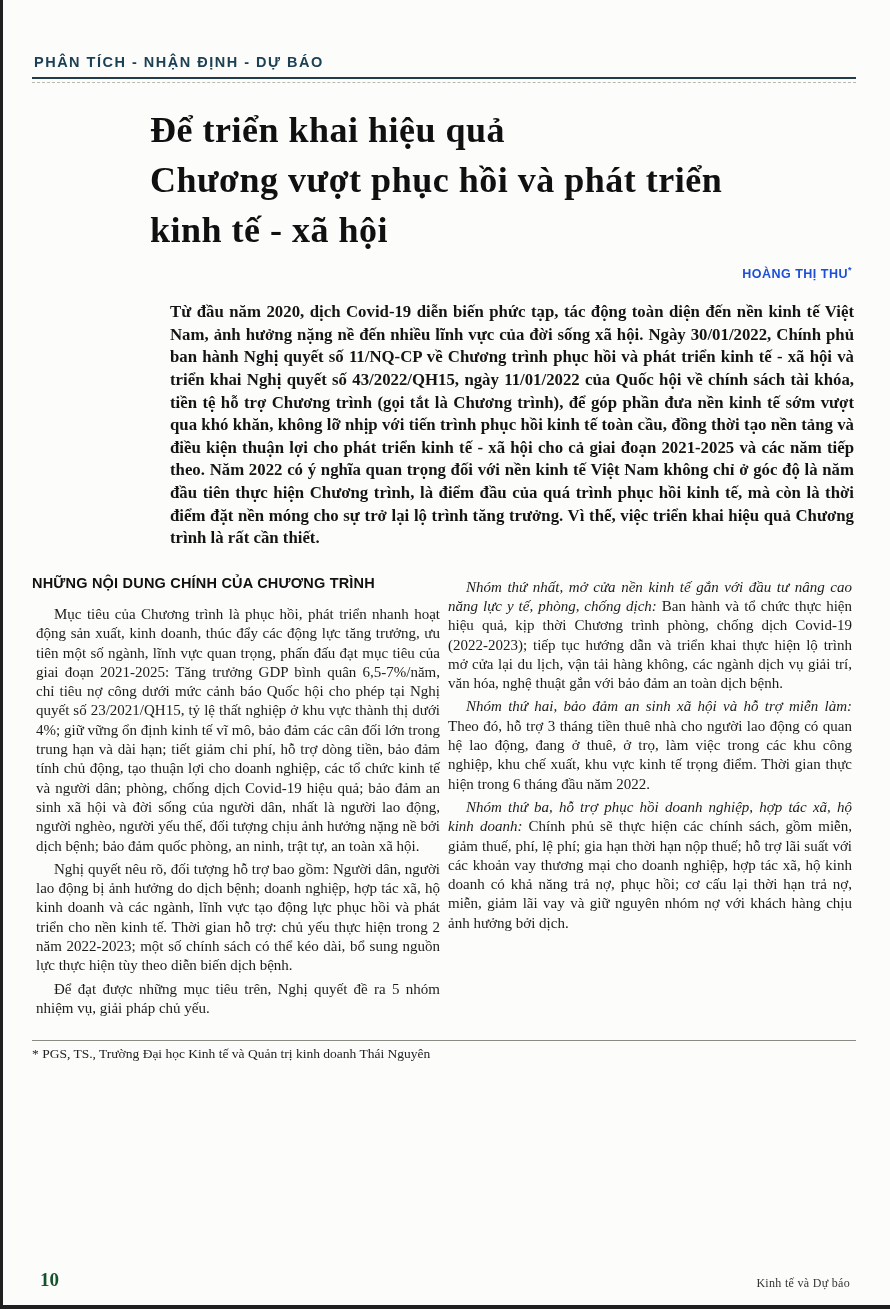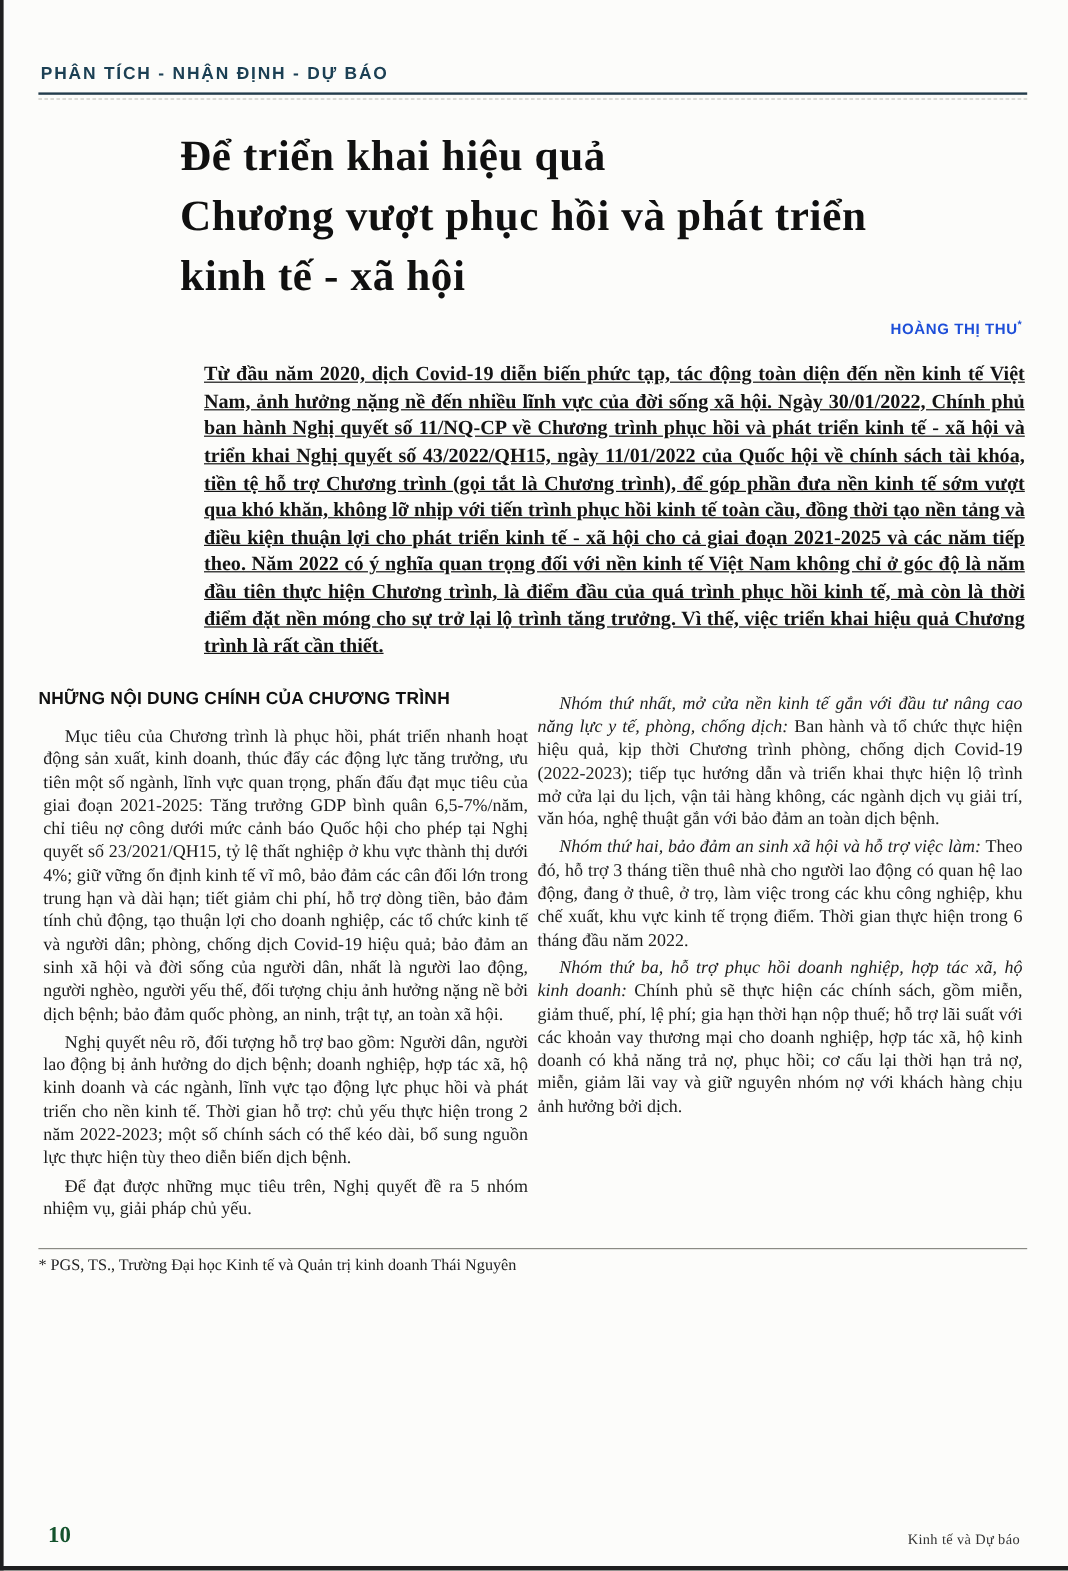--- a/index.html
+++ b/index.html
@@ -55,21 +55,20 @@
   }
   .byline sup { font-size: 9px; }
 
   .abstract {
     margin: 20px 2px 0 138px;
     font-weight: bold;
     font-size: 16.8px;
     line-height: 22.6px;
     text-align: justify;
     color: #141414;
-    text-decoration: underline;
   }
 
   .body-area { margin-top: 24px; display: flex; }
   .col { flex: 1 1 0; font-size: 15px; line-height: 19.3px; text-align: justify; }
   .col p { margin: 4px; text-indent: 18px; }
   .section-heading {
     font-family: "Liberation Sans", sans-serif;
     font-weight: bold;
     font-size: 14.5px;
     letter-spacing: 0.2px;
@@ -122,21 +121,21 @@
 
   <div class="body-area">
     <div class="col">
       <h2 class="section-heading">NHỮNG NỘI DUNG CHÍNH CỦA CHƯƠNG TRÌNH</h2>
       <p>Mục tiêu của Chương trình là phục hồi, phát triển nhanh hoạt động sản xuất, kinh doanh, thúc đẩy các động lực tăng trưởng, ưu tiên một số ngành, lĩnh vực quan trọng, phấn đấu đạt mục tiêu của giai đoạn 2021-2025: Tăng trưởng GDP bình quân 6,5-7%/năm, chỉ tiêu nợ công dưới mức cảnh báo Quốc hội cho phép tại Nghị quyết số 23/2021/QH15, tỷ lệ thất nghiệp ở khu vực thành thị dưới 4%; giữ vững ổn định kinh tế vĩ mô, bảo đảm các cân đối lớn trong trung hạn và dài hạn; tiết giảm chi phí, hỗ trợ dòng tiền, bảo đảm tính chủ động, tạo thuận lợi cho doanh nghiệp, các tổ chức kinh tế và người dân; phòng, chống dịch Covid-19 hiệu quả; bảo đảm an sinh xã hội và đời sống của người dân, nhất là người lao động, người nghèo, người yếu thế, đối tượng chịu ảnh hưởng nặng nề bởi dịch bệnh; bảo đảm quốc phòng, an ninh, trật tự, an toàn xã hội.</p>
       <p>Nghị quyết nêu rõ, đối tượng hỗ trợ bao gồm: Người dân, người lao động bị ảnh hưởng do dịch bệnh; doanh nghiệp, hợp tác xã, hộ kinh doanh và các ngành, lĩnh vực tạo động lực phục hồi và phát triển cho nền kinh tế. Thời gian hỗ trợ: chủ yếu thực hiện trong 2 năm 2022-2023; một số chính sách có thể kéo dài, bổ sung nguồn lực thực hiện tùy theo diễn biến dịch bệnh.</p>
       <p>Để đạt được những mục tiêu trên, Nghị quyết đề ra 5 nhóm nhiệm vụ, giải pháp chủ yếu.</p>
     </div>
     <div class="col">
       <p><em>Nhóm thứ nhất, mở cửa nền kinh tế gắn với đầu tư nâng cao năng lực y tế, phòng, chống dịch:</em><span> Ban hành và tổ chức thực hiện hiệu quả, kịp thời Chương trình phòng, chống dịch Covid-19 (2022-2023); tiếp tục hướng dẫn và triển khai thực hiện lộ trình mở cửa lại du lịch, vận tải hàng không, các ngành dịch vụ giải trí, văn hóa, nghệ thuật gắn với bảo đảm an toàn dịch bệnh.</span></p>
-      <p><em>Nhóm thứ hai, bảo đảm an sinh xã hội và hỗ trợ việc làm:</em><span> Theo đó, hỗ trợ 3 tháng tiền thuê nhà cho người lao động có quan hệ lao động, đang ở thuê, ở trọ, làm việc trong các khu công nghiệp, khu chế xuất, khu vực kinh tế trọng điểm. Thời gian thực hiện trong 6 tháng đầu năm 2022.</span></p>
+      <p><em>Nhóm thứ hai, bảo đảm an sinh xã hội và hỗ trợ miễn làm:</em><span> Theo đó, hỗ trợ 3 tháng tiền thuê nhà cho người lao động có quan hệ lao động, đang ở thuê, ở trọ, làm việc trong các khu công nghiệp, khu chế xuất, khu vực kinh tế trọng điểm. Thời gian thực hiện trong 6 tháng đầu năm 2022.</span></p>
       <p><em>Nhóm thứ ba, hỗ trợ phục hồi doanh nghiệp, hợp tác xã, hộ kinh doanh:</em><span> Chính phủ sẽ thực hiện các chính sách, gồm miễn, giảm thuế, phí, lệ phí; gia hạn thời hạn nộp thuế; hỗ trợ lãi suất với các khoản vay thương mại cho doanh nghiệp, hợp tác xã, hộ kinh doanh có khả năng trả nợ, phục hồi; cơ cấu lại thời hạn trả nợ, miễn, giảm lãi vay và giữ nguyên nhóm nợ với khách hàng chịu ảnh hưởng bởi dịch.</span></p>
     </div>
   </div>
 
   <div class="footnote">* PGS, TS., Trường Đại học Kinh tế và Quản trị kinh doanh Thái Nguyên</div>
 
   <footer class="page-footer">
     <span class="page-number">10</span>
     <span class="journal-name">Kinh tế và Dự báo</span>
   </footer>

